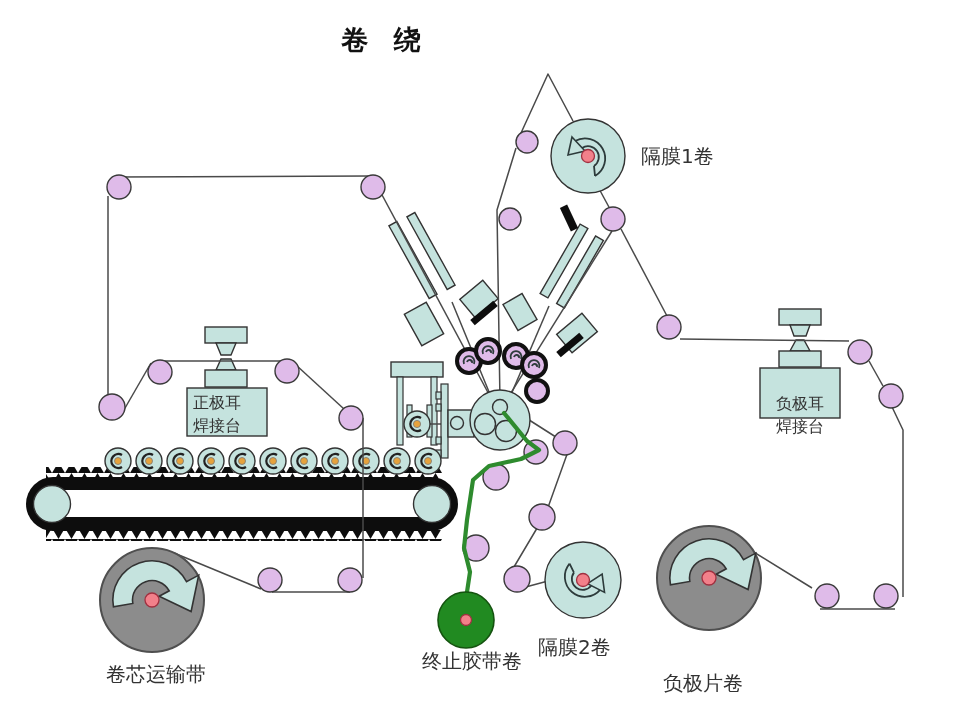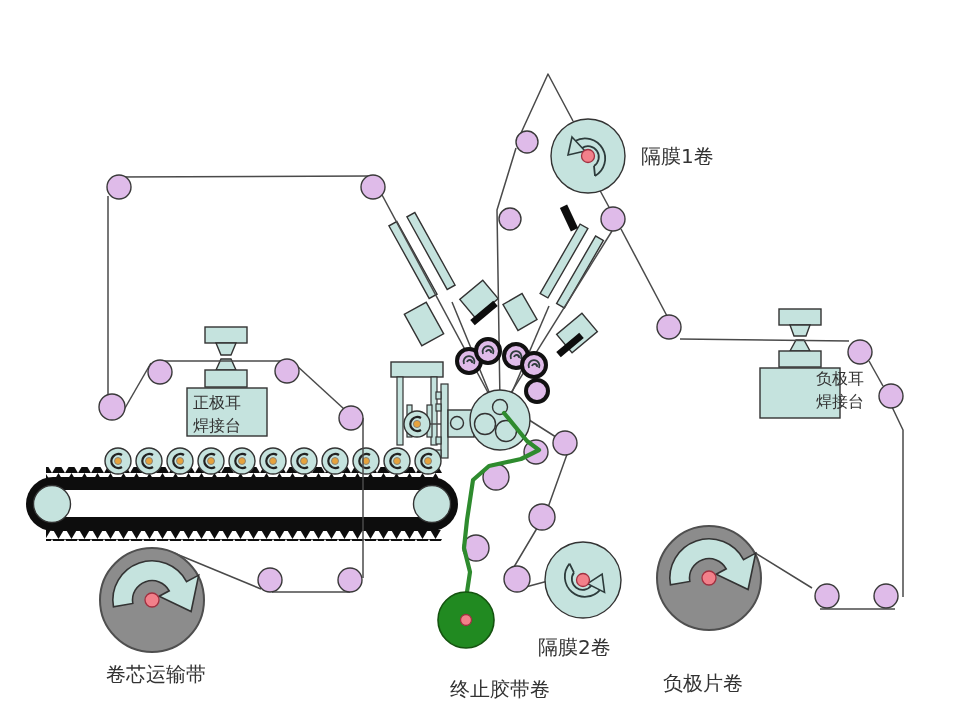--- a/index.html
+++ b/index.html
@@ -266,31 +266,32 @@
     <circle class="pinkdot" r="6.5"></circle>
   </g>
 
   <path class="gtape" d="M 504 413 L 527 441 L 539 450 L 521 459 L 489 466 L 473 480 L 467 520 L 464 548 L 470 572 L 467 592"></path>
   <g transform="translate(466,620)">
     <circle class="greenroll" r="28"></circle>
     <circle class="pinkdot" r="5.5"></circle>
   </g>
 </svg>
 
+<div class="lbl title" style="left:290px;top:22px;width:190px;">卷 绕</div>
 
 <div class="lbl big-lbl" style="left:641px;top:143px;">隔膜1卷</div>
 <div class="lbl big-lbl" style="left:538px;top:634px;">隔膜2卷</div>
 
 <div class="lbl station-lbl" style="left:187px;top:391px;width:60px;">
   <span>正极耳</span><br>
   <span>焊接台</span>
 </div>
 
-<div class="lbl station-lbl" style="left:760px;top:367px;width:80px;padding-left:40px;">
+<div class="lbl station-lbl" style="left:760px;top:392px;width:80px;">
   <span>负极耳</span><br>
   <span>焊接台</span>
 </div>
 
 <div class="lbl big-lbl" style="left:106px;top:661px;">卷芯运输带</div>
-<div class="lbl big-lbl" style="left:422px;top:676px;margin-left:28px;">终止胶带卷</div>
+<div class="lbl big-lbl" style="left:422px;top:648px;">终止胶带卷</div>
 <div class="lbl big-lbl" style="left:663px;top:670px;">负极片卷</div>
 
 </div>
 
 </body></html>

